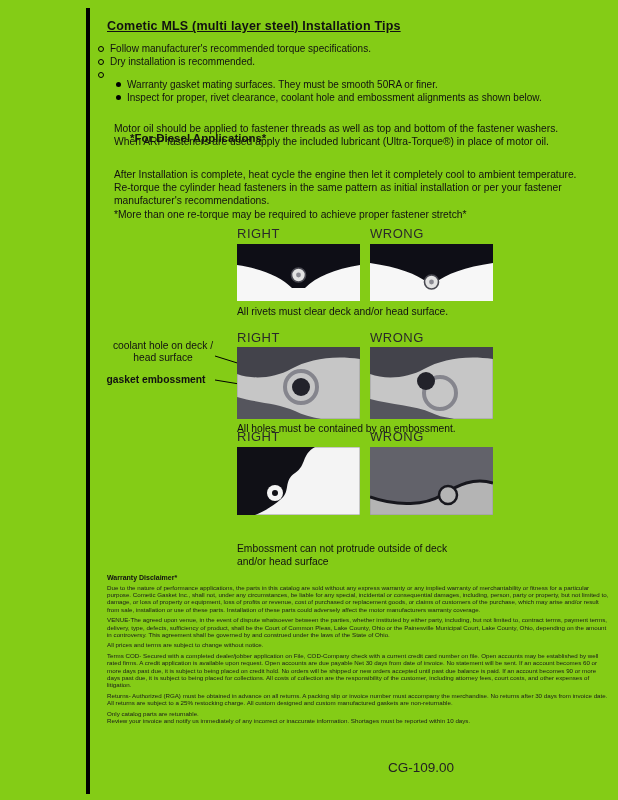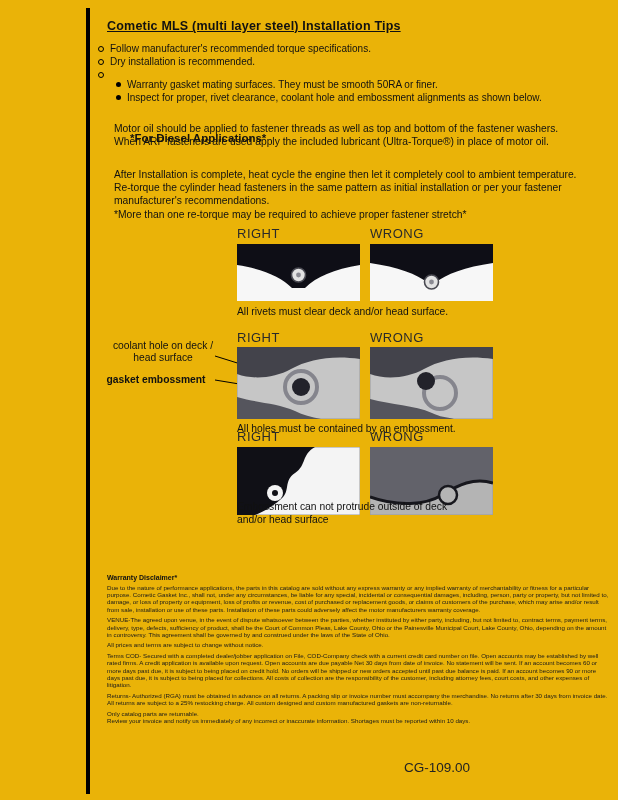--- a/index.html
+++ b/index.html
@@ -1,17 +1,17 @@
 <!DOCTYPE html>
 <html><head>
 <meta charset="utf-8">
 <style>
   html,body { margin:0; padding:0; background:#ffffff; }
   .page {
-    position:relative; width:618px; height:800px; background:#eab308;
+    position:relative; width:618px; height:800px; background:#84cc16;
     font-family:"Liberation Sans", sans-serif; color:#111; overflow:hidden;
   }
   .left-bar { position:absolute; left:86px; top:8px; width:4px; height:786px; background:#000; }
 
   .title {
     position:absolute; left:107px; top:19px; margin:0;
     font-size:12.5px; font-weight:bold; text-decoration:underline; letter-spacing:.2px;
   }
 
   .tips { position:absolute; left:98px; top:42px; font-size:10px; line-height:13px; }
@@ -35,21 +35,21 @@
   .annotation { position:absolute; text-align:center; font-size:10.3px; line-height:12px; }
   .ann-coolant { left:112px; top:340px; width:102px; }
   .ann-emboss  { left:98px;  top:374px; width:116px;font-weight:bold; }
   .leader-lines { position:absolute; left:214px; top:344px; }
 
   .disclaimer { position:absolute; left:107px; top:574px; width:502px; }
   .disclaimer h3 { margin:0 0 3px 0; font-size:7px; font-weight:bold; }
   .disclaimer p { margin:0 0 3.5px 0; font-size:6.2px; line-height:7.2px; color:#1a1a1a; }
   .disclaimer p.tight { margin-bottom:0; }
 
-  .footer-code { position:absolute; left:388px; top:760px; font-size:13.5px; color:#222;margin-left:16px; }
+  .footer-code { position:absolute; left:388px; top:760px; font-size:13.5px; color:#222; }
 </style>
 </head>
 <body>
 
 <div class="page">
 
   <div class="left-bar"></div>
 
   <h1 class="title">Cometic MLS (multi layer steel) Installation Tips</h1>
 
@@ -143,21 +143,21 @@
     </svg>
   </div>
   <div class="panel" style="left:370px; top:447px;">
     <svg viewBox="0 0 123 68" width="123" height="68">
       <rect width="123" height="68" fill="#b4b4b4" stroke="#9a9a9a"></rect>
       <path d="M0,0 H123 V36 C104,30 88,38 72,48 C56,58 28,60 0,50 Z" fill="#62626a"></path>
       <path d="M0,50 C28,60 56,58 72,48 C88,38 104,30 123,36" fill="none" stroke="#17171d" stroke-width="3"></path>
       <circle cx="78" cy="48" r="9" fill="#b4b4b4" stroke="#17171d" stroke-width="2.5"></circle>
     </svg>
   </div>
-  <div class="caption" style="top:501px; width:240px;">Embossment can not protrude outside of deck and/or head surface</div>
+  <div class="caption" style="top:543px; width:240px;">Embossment can not protrude outside of deck and/or head surface</div>
 
   <div class="disclaimer">
     <h3>Warranty Disclaimer*</h3>
     <p>Due to the nature of performance applications, the parts in this catalog are sold without any express warranty or any implied warranty of merchantability or fitness for a particular purpose.  Cometic Gasket Inc., shall not, under any circumstances, be liable for any special, incidental or consequential damages, including, person, party or property, but not limited to, damage, or loss of property or equipment, loss of profits or revenue, cost of purchased or replacement goods, or claims of customers of the purchase, which may arise and/or result from sale, installation or use of these parts.  Installation of these parts could adversely affect the motor manufacturers warranty coverage.</p>
     <p>VENUE-The agreed upon venue, in the event of dispute whatsoever between the parties, whether instituted by either party, including, but not limited to, contract terms, payment terms, delivery, type, defects, sufficiency of product, shall be the Court of Common Pleas, Lake County, Ohio or the Painesville Municipal Court, Lake County, Ohio, depending on the amount in controversy. This agreement shall be governed by and construed under the laws of the State of Ohio.</p>
     <p>All prices and terms are subject to change without notice.</p>
     <p>Terms COD- Secured with a completed dealer/jobber application on File, COD-Company check with a current credit card number on file.  Open accounts may be established by well rated firms.  A credit application is available upon request.  Open accounts are due payable Net 30 days from date of invoice.  No statement will be sent.  If an account becomes 60 or more days past due, it is subject to being placed on credit hold.  No orders will be shipped or new orders accepted until past due balance is paid.  If an account becomes 90 or more days past due, it is subject to being placed for collections.  All costs of collection are the responsibility of the customer, including attorney fees, court costs, and other expenses of litigation.</p>
     <p>Returns- Authorized (RGA) must be obtained in advance on all returns.  A packing slip or invoice number must accompany the merchandise.  No returns after 30 days from invoice date.  All returns are subject to a 25% restocking charge.  All custom designed and custom manufactured gaskets are non-returnable.</p>
     <p class="tight">Only catalog parts are returnable.</p>
     <p>Review your invoice and notify us immediately of any incorrect or inaccurate information.  Shortages must be reported within 10 days.</p>

